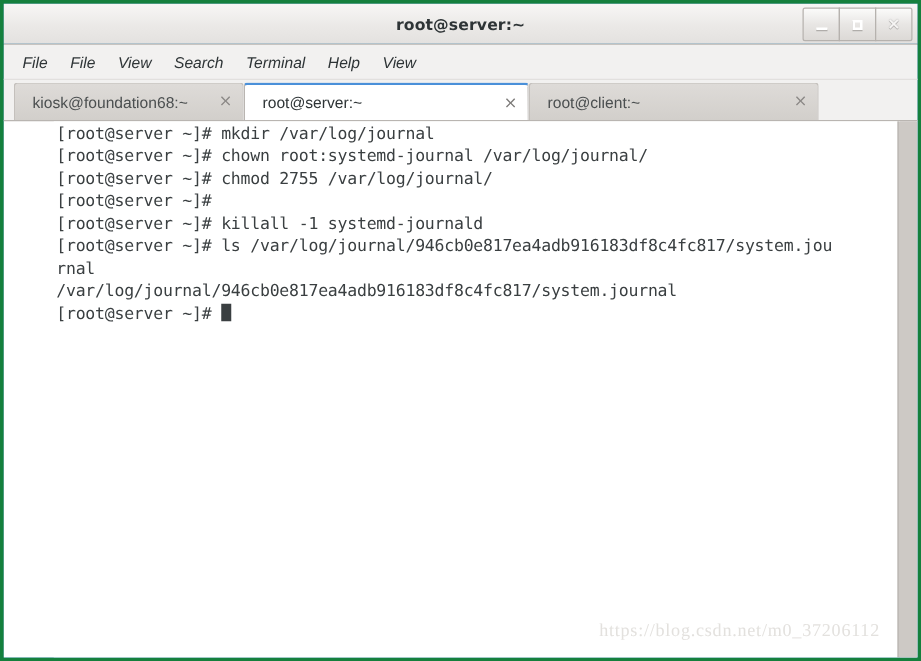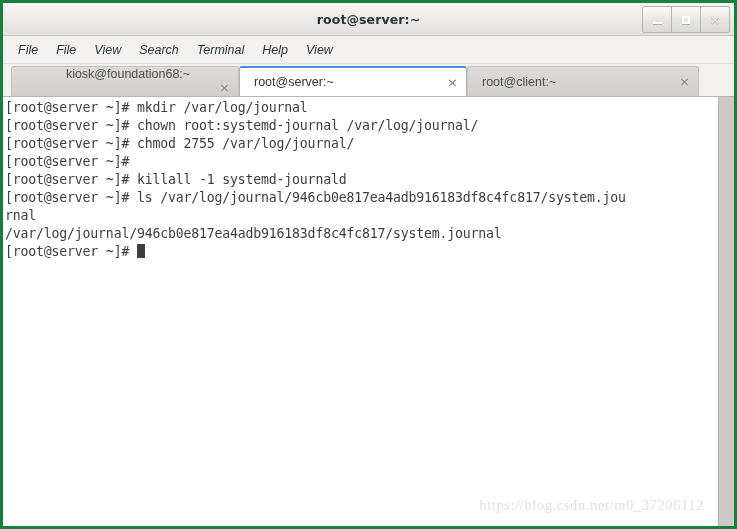--- a/index.html
+++ b/index.html
@@ -146,21 +146,21 @@
   }
   .tab-close {
     margin-left: auto;
     padding-left: 18px;
     color: #8b8886;
     font-size: 13px;
     line-height: 1;
     font-family: "DejaVu Sans", sans-serif;
   }
   .tab.active .tab-close { color: #7c7a78; }
-  .tab-1 { width: 228px; flex-direction: column; }
+  .tab-1 { width: 184px; }
   .tab-2 { width: 228px; }
   .tab-3 { width: 232px; }
 
   
   .term-wrap {
     flex: 1 1 auto;
     position: relative;
     display: flex;
     background: #ffffff;
     border-top: 1px solid #b9b5b1;
@@ -170,20 +170,21 @@
     flex: 1 1 auto;
     background: #ffffff;
     color: #3a3f41;
     font-family: "DejaVu Sans Mono", "Liberation Mono", monospace;
     font-size: 13.2px;
     line-height: 18px;
     padding: 2px 0 0 2px;
     white-space: pre;
     overflow: hidden;
     box-sizing: border-box;
+    margin-left: 40px;
   }
   .term-line {
     height: 18px;
     white-space: pre;
     letter-spacing: -0.18px;
   }
   .cursor {
     display: inline-block;
     width: 8px;
     height: 14px;

